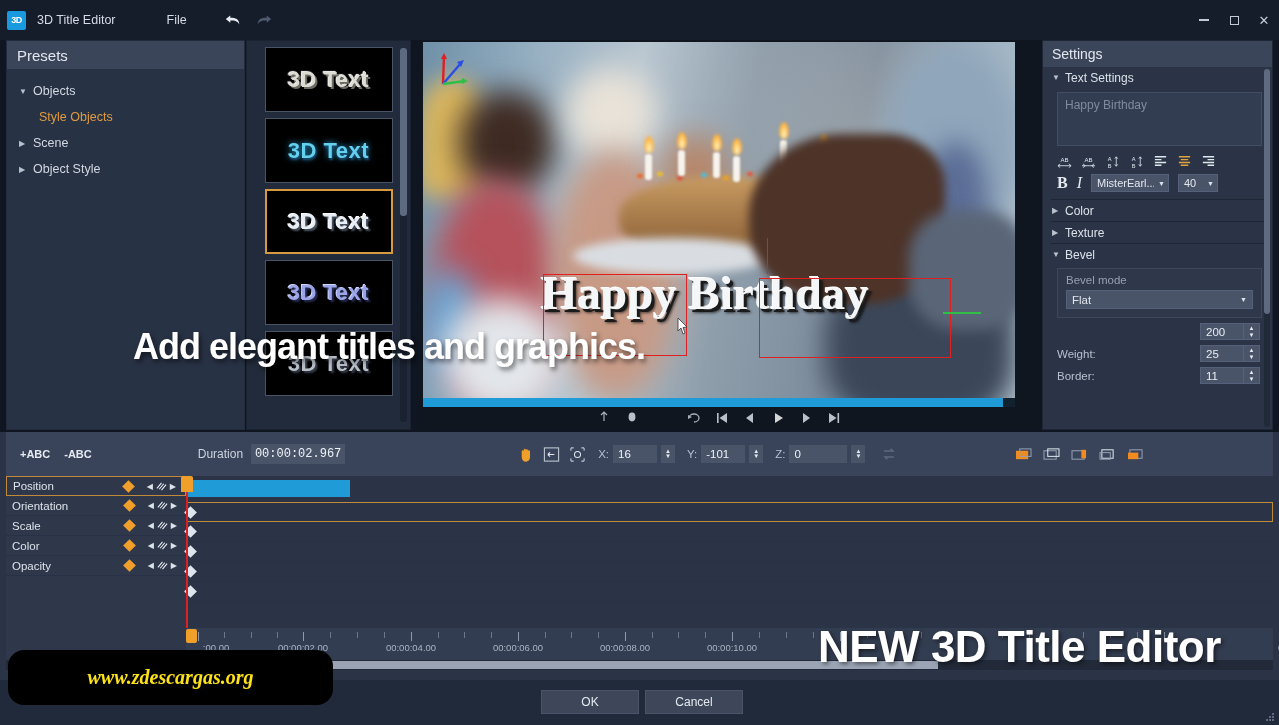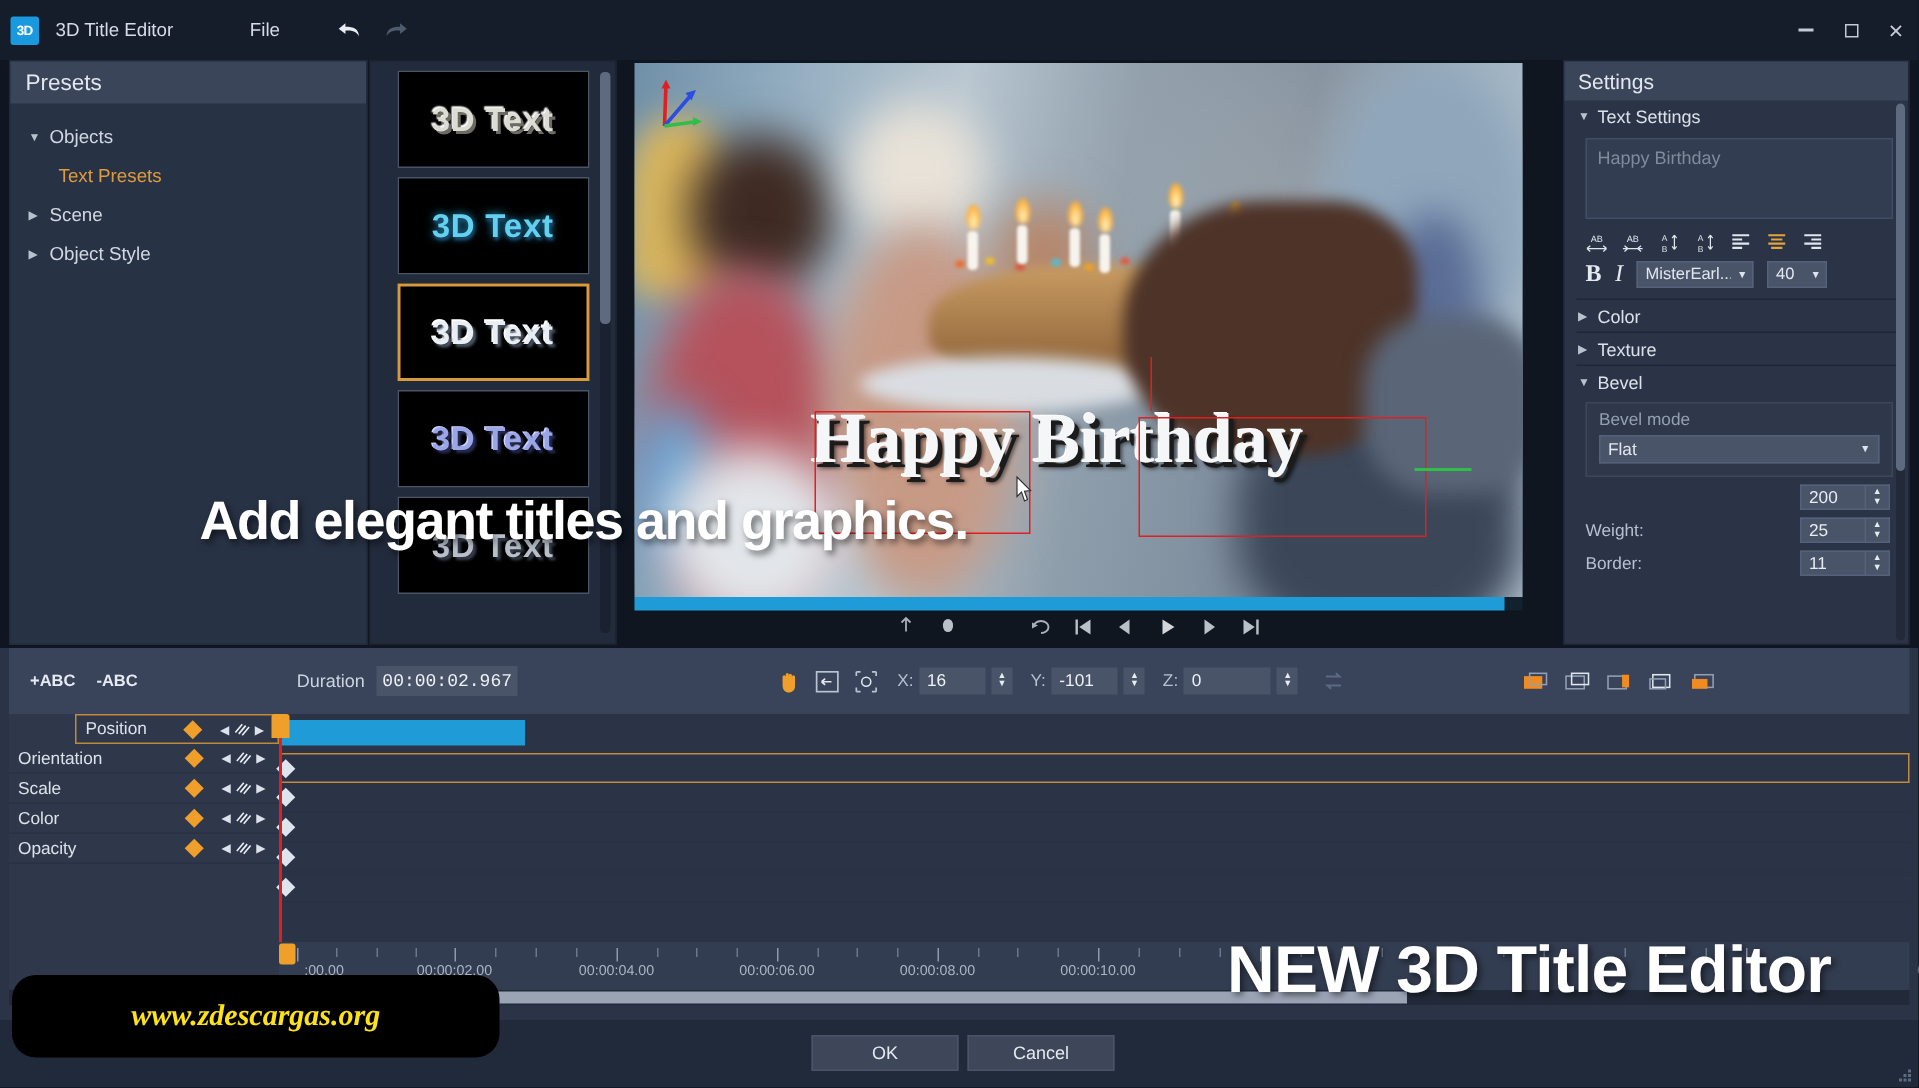--- a/index.html
+++ b/index.html
@@ -203,21 +203,21 @@
   .tl-track-hdr { position: absolute; left: 6px; top: 44px; width: 180px; height: 160px; background: #2f384b; }
   .trk-top { height: 26px; display: flex; align-items: center; padding-left: 7px; }
   .trk-top .abc { color: #b2bccb; font-size: 10.5px; }
   .trk-combo { margin-left: 6px; width: 92px; height: 17px; background: #485269; border: 1px solid #545f76;
                display: flex; align-items: center; justify-content: flex-end; padding-right: 4px; }
   .eye { margin-left: 8px; }
   .prop-row {
     height: 20px; display: flex; align-items: center; font-size: 11.5px; color: #dce2ea;
     padding-left: 6px; border-bottom: 1px solid #283145;
   }
-  .prop-row.sel { border: 1px solid #c08a3a; margin-left: 44px; }
+  .prop-row.sel { border: 1px solid #c08a3a; }
   .prop-name { flex: 1; }
   .diamond { width: 9px; height: 9px; background: #f0a02a; transform: rotate(45deg); margin-right: 14px; }
   .keynav { display: flex; align-items: center; gap: 3px; margin-right: 9px; }
   .keynav .ar { font-size: 8px; color: #dce2ea; }
 
   .tl-lanes { position: absolute; left: 186px; top: 44px; width: 1087px; height: 160px; background: #2b3446; }
   .lane-top { height: 26px; position: relative; background: #2b3446; }
   .clipbar { position: absolute; left: 2px; top: 4px; width: 162px; height: 17px; background: #1f9bd8; }
   .lane-row { height: 20px; border-bottom: 1px solid #283145; position: relative; }
   .lane-row.sel { border: 1px solid #c08a3a; border-left: none; }
@@ -297,21 +297,21 @@
   <div class="body">
 
     <div class="presets">
       <div class="presets-hdr">Presets</div>
       <div class="tree">
         <div class="tree-row">
           <span class="tw">▼</span>
           <span>Objects</span>
         </div>
         <div class="tree-row child">
-          <span>Text Presets</span>
+          <span>Style Objects</span>
         </div>
         <div class="tree-row">
           <span class="tw">▶</span>
           <span>Scene</span>
         </div>
         <div class="tree-row">
           <span class="tw">▶</span>
           <span>Object Style</span>
         </div>
       </div>

